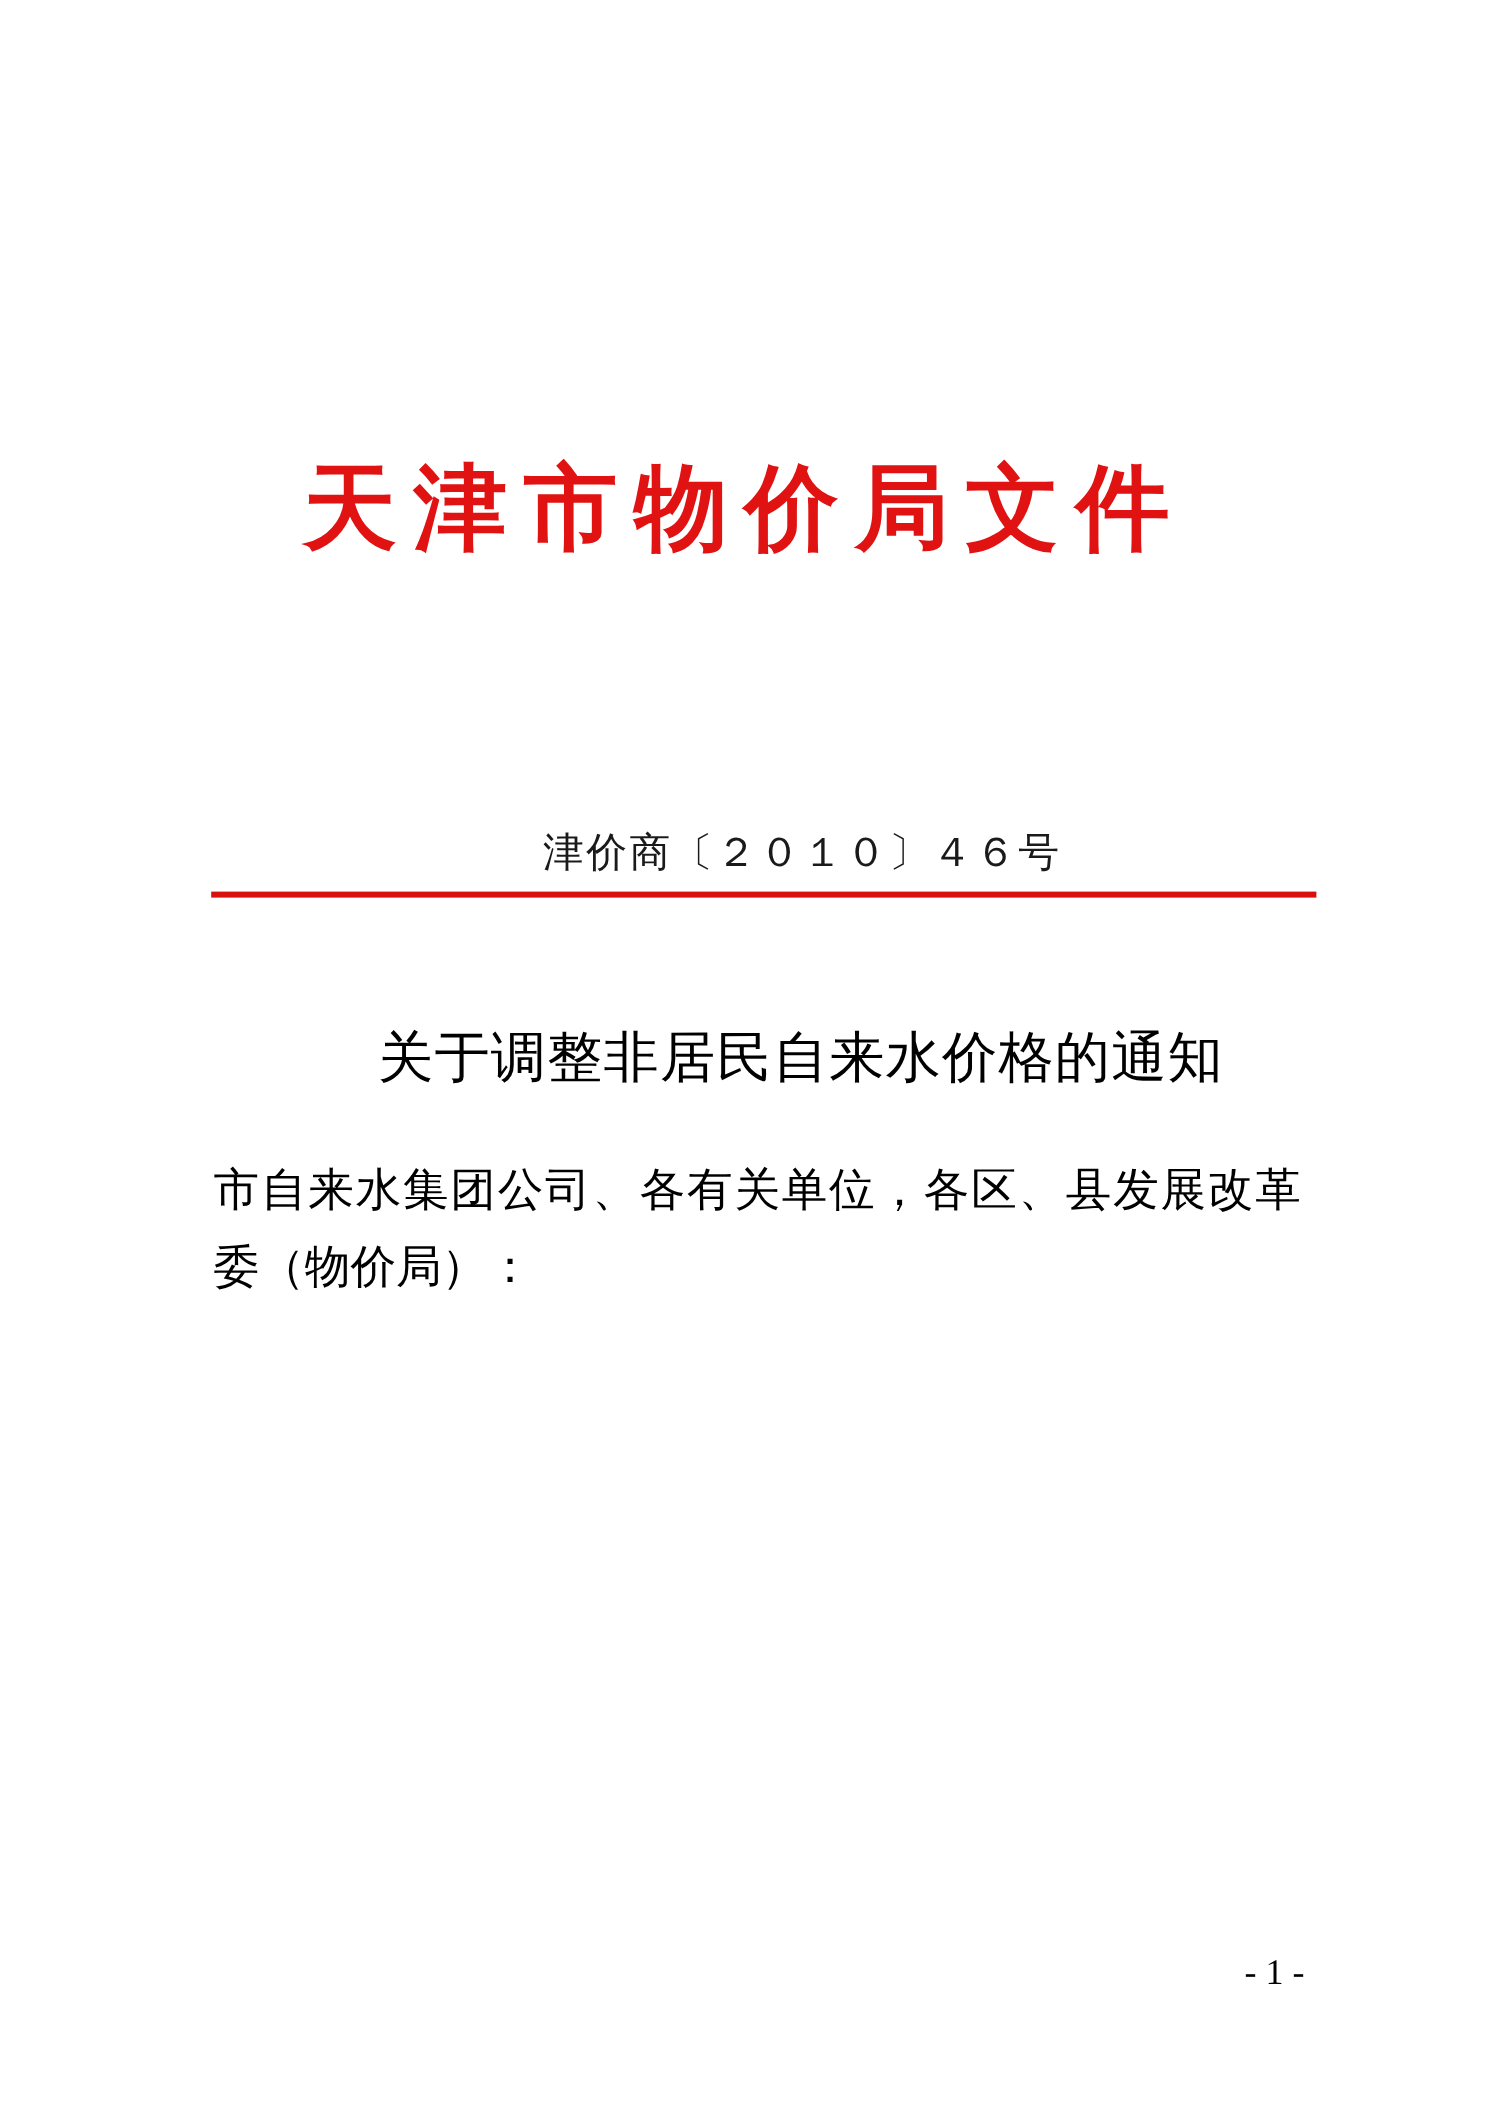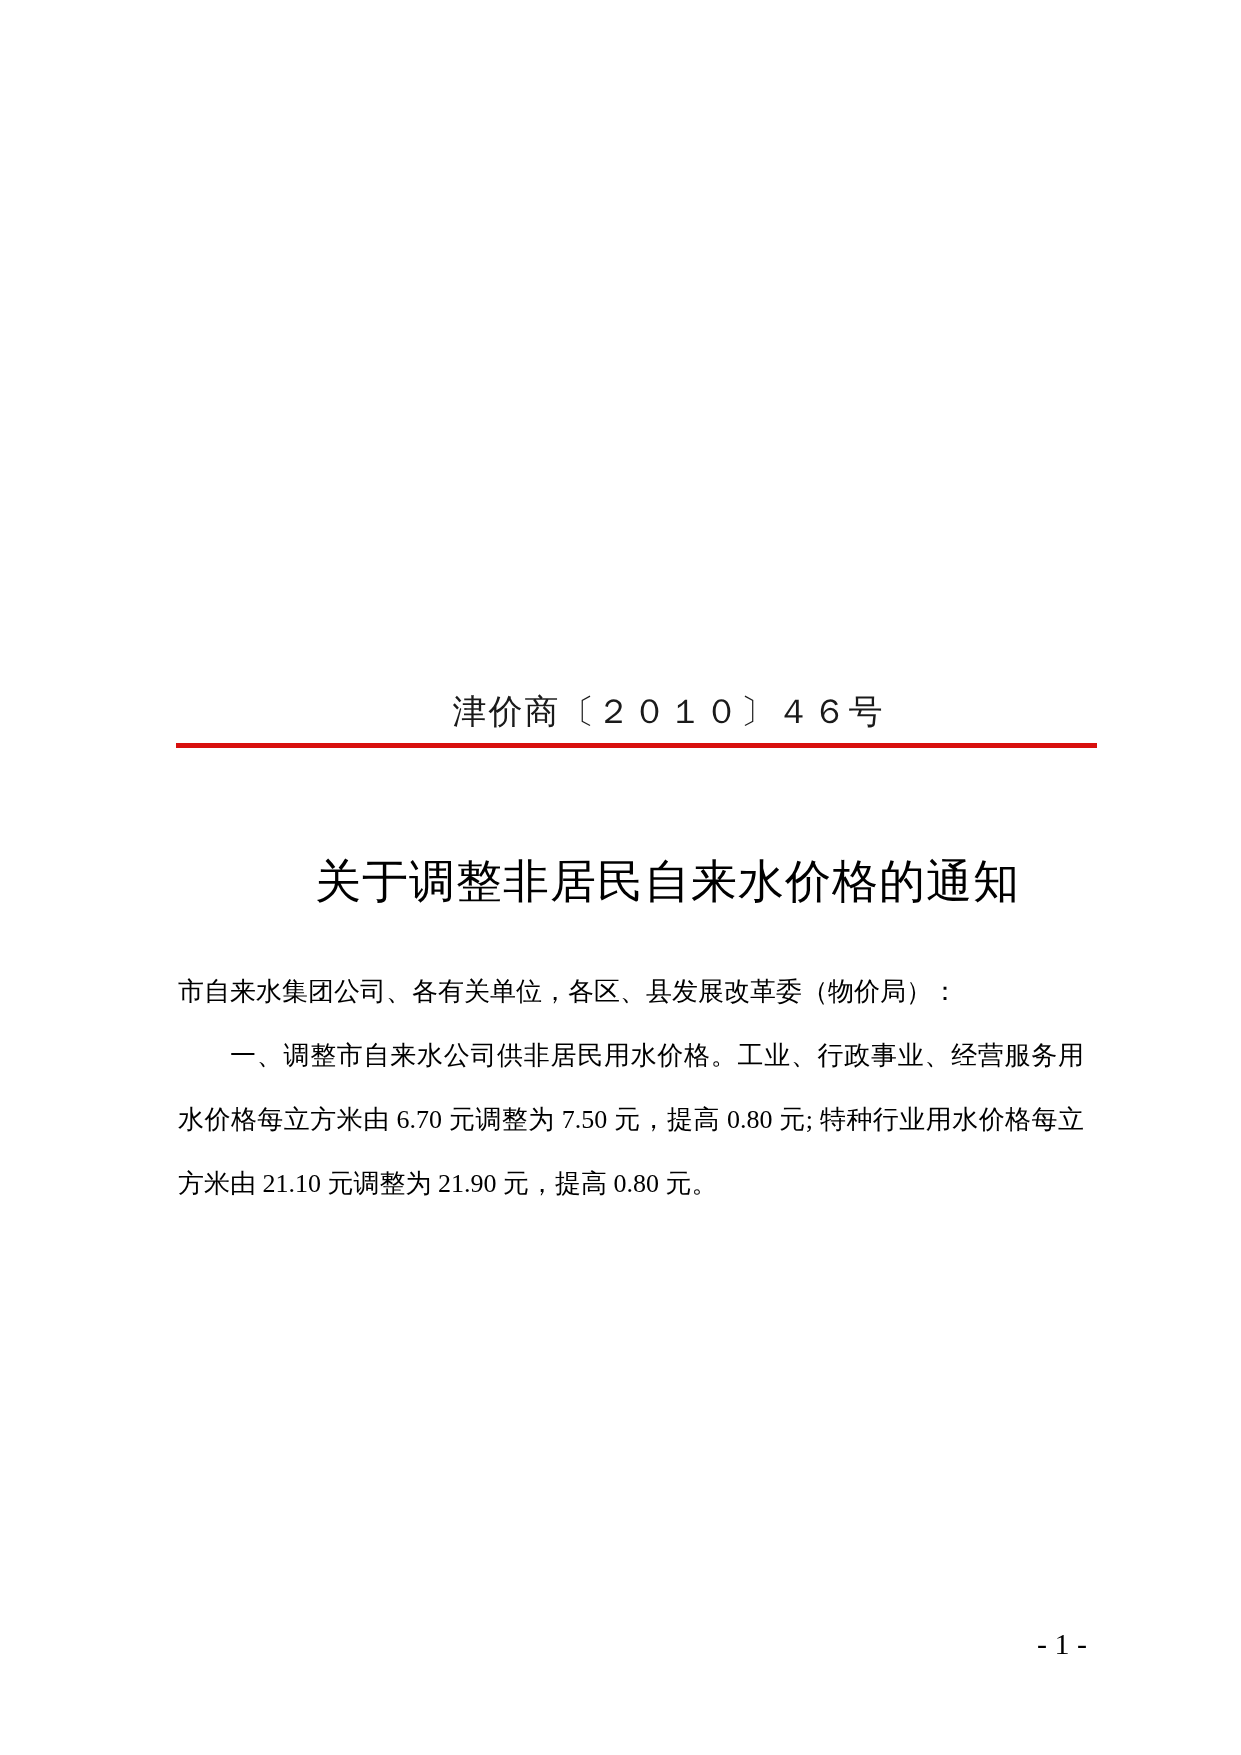--- a/index.html
+++ b/index.html
@@ -59,21 +59,21 @@
     line-height: 60px;
     color: #000000;
     letter-spacing: 1px;
     margin-left: 47px;
   }
   .body-text {
     position: absolute;
     top: 960px;
     left: 178px;
     width: 906px;
-    font-size: 26px;
+    font-size: 38px;
     line-height: 64px;
     text-align: justify;
     color: #000000;
   }
   .body-text p {
     margin: 0;
     padding: 0;
     text-indent: 0;
   }
   .body-text p.indent {
@@ -86,27 +86,27 @@
     font-size: 30px;
     line-height: 36px;
     color: #000000;
   }
 </style>
 </head>
 <body>
 
 <div class="page">
 
+  <div class="agency-header">天津市物价局文件</div>
 
   <div class="doc-number">津价商〔２０１０〕４６号</div>
 
   <div class="red-rule"></div>
 
   <div class="notice-title">关于调整非居民自来水价格的通知</div>
 
   <div class="body-text">
     <p>市自来水集团公司、各有关单位，各区、县发展改革委（物价局）：</p>
-    <p class="indent">一、调整市自来水公司供非居民用水价格。工业、行政事业、经营服务用水价格每立方米由 6.70 元调整为 7.50 元，提高 0.80 元; 特种行业用水价格每立方米由 21.10 元调整为 21.90 元，提高 0.80 元。</p>
   </div>
 
   <div class="page-number">- 1 -</div>
 
 </div>
 
 </body></html>

